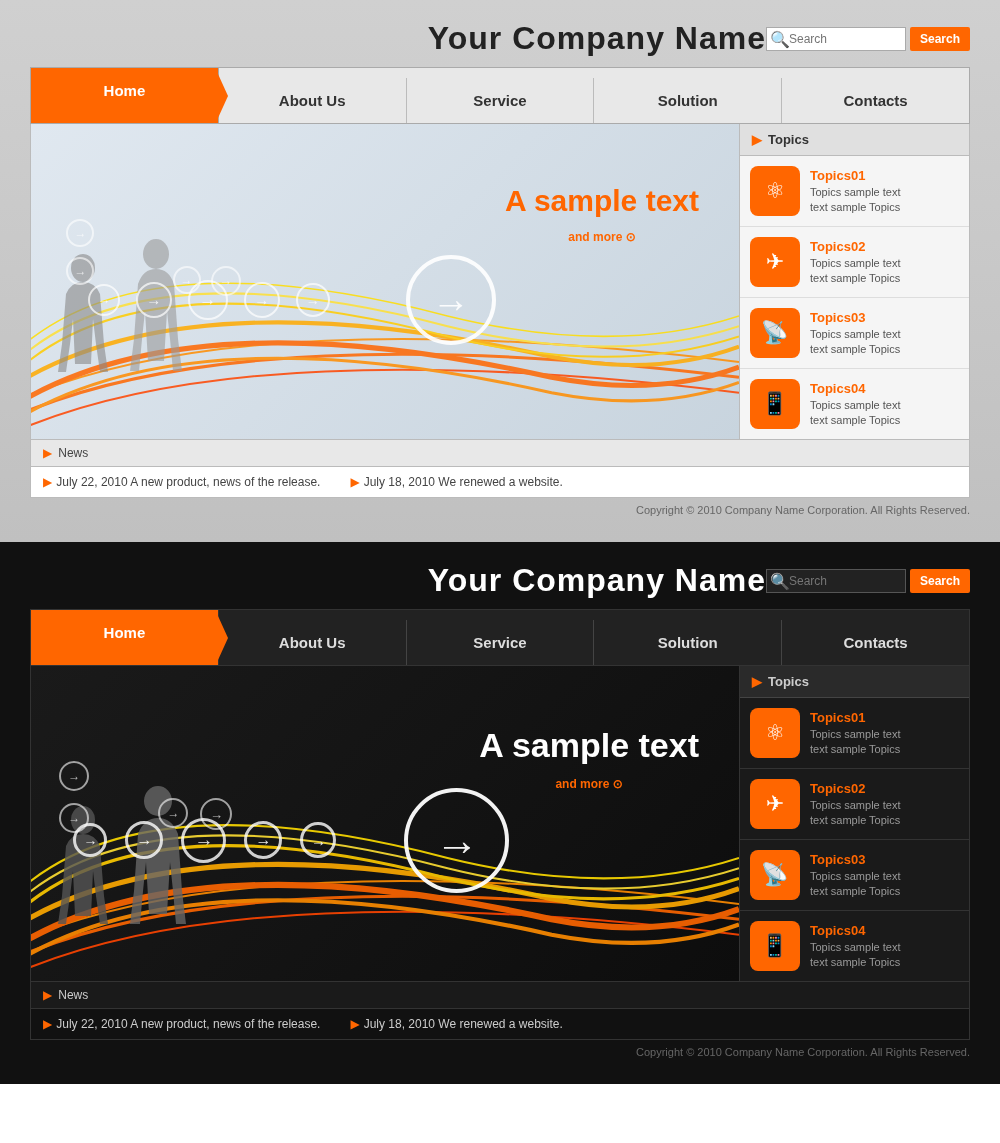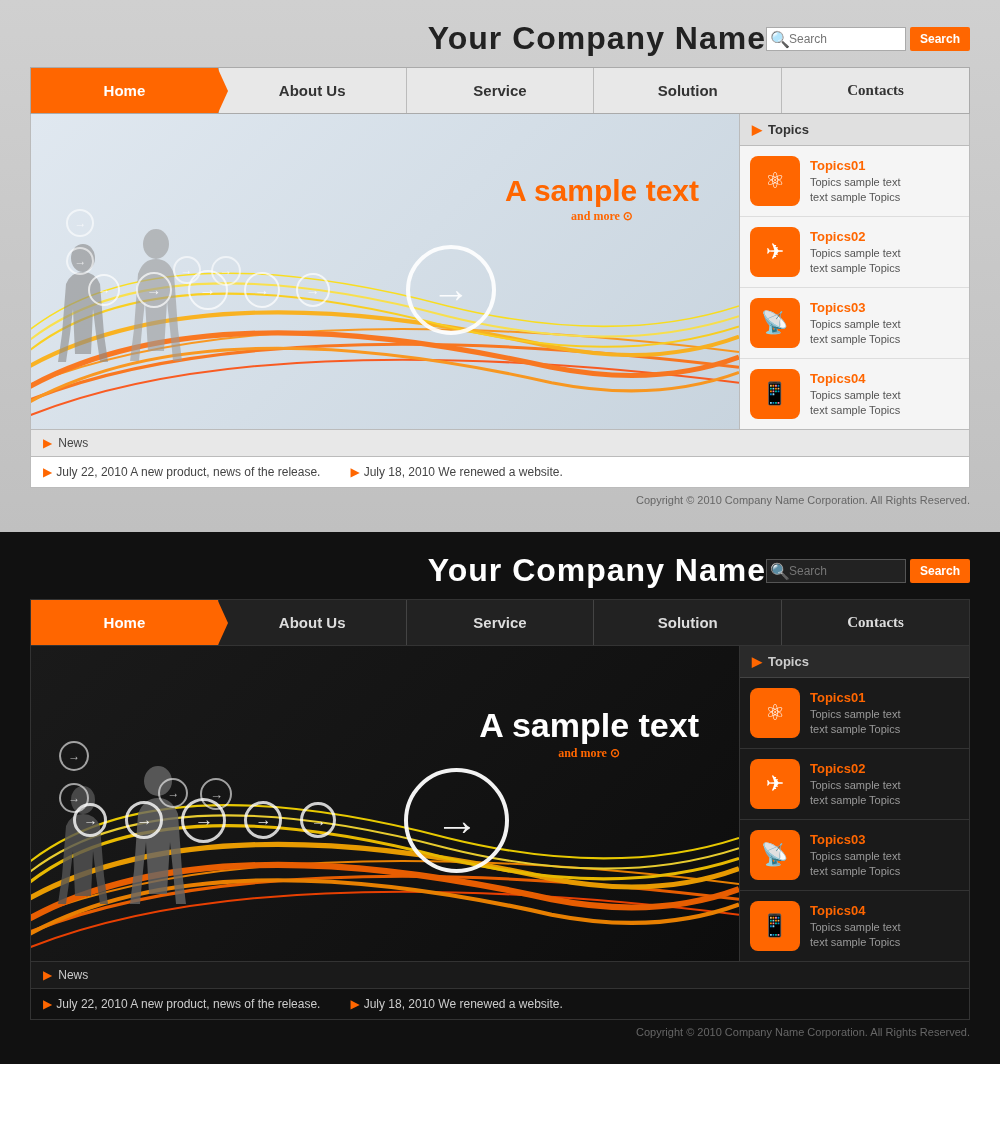--- a/index.html
+++ b/index.html
@@ -100,23 +100,24 @@
     }
 
     .nav-item {
       flex: 1;
       text-align: center;
       padding: 14px 0;
       font-size: 15px;
       font-weight: bold;
       cursor: pointer;
       border-right: 1px solid #aaa;
-    }
-
-    .nav-item:last-child { border-right: none; font-family: Liberation Serif, serif; }
+      margin-top: 10px;
+    }
+
+    .nav-item:last-child { border-right: none; }
 
     .nav-item-home-light {
       background: #ff6600;
       color: #fff;
       flex: 1;
       text-align: center;
       padding: 14px 0;
       font-size: 15px;
       font-weight: bold;
       cursor: pointer;
@@ -210,22 +211,21 @@
       color: #fff;
       font-size: 34px;
       font-weight: bold;
       text-align: center;
     }
 
     .and-more {
       display: block;
       font-size: 12px;
       color: #ff6600;
-      margin-top: 1px;
-      font-family: Liberation Serif, serif;
+      margin-top: 12px;
     }
 
     
     .sidebar-light {
       width: 230px;
       background: #f5f5f5;
       border: 1px solid #bbb;
       border-top: none;
       border-left: none;
     }

